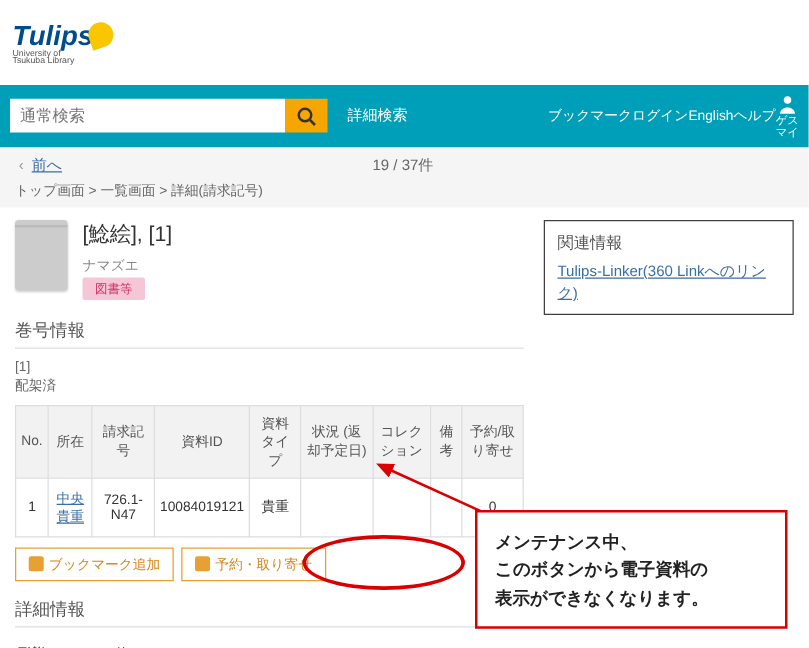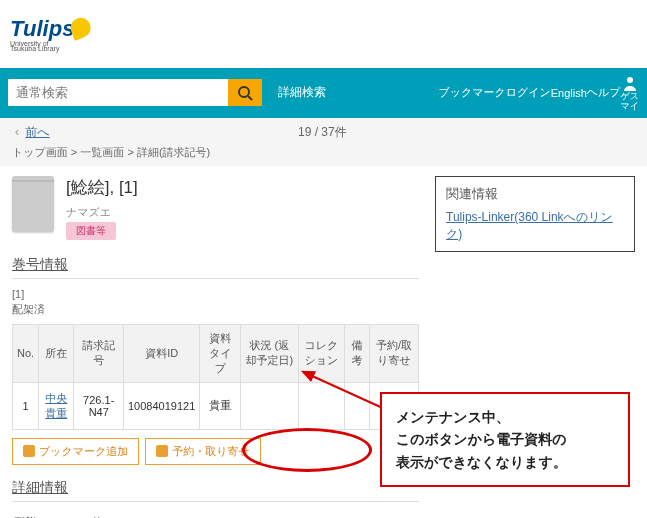--- a/index.html
+++ b/index.html
@@ -29,21 +29,21 @@
   .book-thumb { width: 42px; height: 56px; background: #ccc; border-radius: 3px; box-shadow: 0 1px 2px rgba(0,0,0,.2); position:relative;}
   .book-thumb::before{content:"";position:absolute;top:4px;left:0;right:0;height:2px;background:#bbb;}
   .item-title { font-size: 17px; color: #333; margin-bottom: 6px; }
   .item-author { font-size: 11px; color: #888; margin-bottom: 2px; }
   .item-pub { font-size: 11px; color: #888; margin-bottom: 6px; }
   .badge { display: inline-block; background: #f5c6d6; color: #c36; font-size: 10px; padding: 2px 10px; border-radius: 2px; }
   .related-box { border: 1px solid #404040; padding: 8px 10px; font-size: 12px; }
   .related-title { color: #555; margin-bottom: 6px; font-size: 13px;}
   .related-link { color: #3b6ea5; text-decoration: underline; font-size: 12px; }
   .section { margin-bottom: 14px; }
-  .section-h { font-size: 14px; color: #555; border-bottom: 1px solid #ddd; padding-bottom: 4px; margin-bottom: 8px; text-decoration: underline; }
+  .section-h { font-size: 14px; color: #555; border-bottom: 1px solid #ddd; padding-bottom: 4px; margin-bottom: 8px; }
   .vol-label { font-size: 11px; color: #666; margin-bottom: 6px; line-height:1.4;}
   table.hold { border-collapse: collapse; width: 100%; font-size: 11px; }
   table.hold th { background: #f2f2f2; border: 1px solid #ddd; padding: 6px 4px; font-weight: normal; color: #555; text-align: center; }
   table.hold td { border: 1px solid #ddd; padding: 8px 4px; text-align: center; }
   .loc-link { color: #3b6ea5; text-decoration: underline; }
   .btn-row { display: flex; gap: 6px; margin-top: 8px; }
   .action-btn { border: 1px solid #e8a033; background: #fff; color: #d6851a; padding: 5px 10px; font-size: 11px; display: flex; align-items: center; gap: 4px; cursor: pointer; }
   .action-btn .ico { display:inline-block; width:12px; height:12px; background:#e8a033; border-radius:2px; }
   .highlight-oval { position: relative; }
   .oval { position: absolute; border: 3px solid #d80000; border-radius: 50%; width: 130px; height: 44px; pointer-events: none; }
@@ -194,17 +194,17 @@
 
 <svg class="arrow-svg" style="left:300px; top:370px;" width="130" height="60">
   <defs>
       <marker id="ah" markerWidth="8" markerHeight="8" refX="2" refY="3" orient="auto">
         <path d="M0,0 L0,6 L7,3 z" fill="#d80000"></path>
       </marker>
     </defs>
   <line x1="120" y1="55" x2="10" y2="5" stroke="#d80000" stroke-width="2" marker-end="url(#ah)"></line>
 </svg>
 
-<div class="callout" style="left:380px; top:392px; width:250px;">
+<div class="callout" style="left:380px; top:408px; width:250px;">
   <span style="white-space:pre-line">メンテナンス中、
 このボタンから電子資料の
 表示ができなくなります。</span>
 </div>
 
 </body></html>

